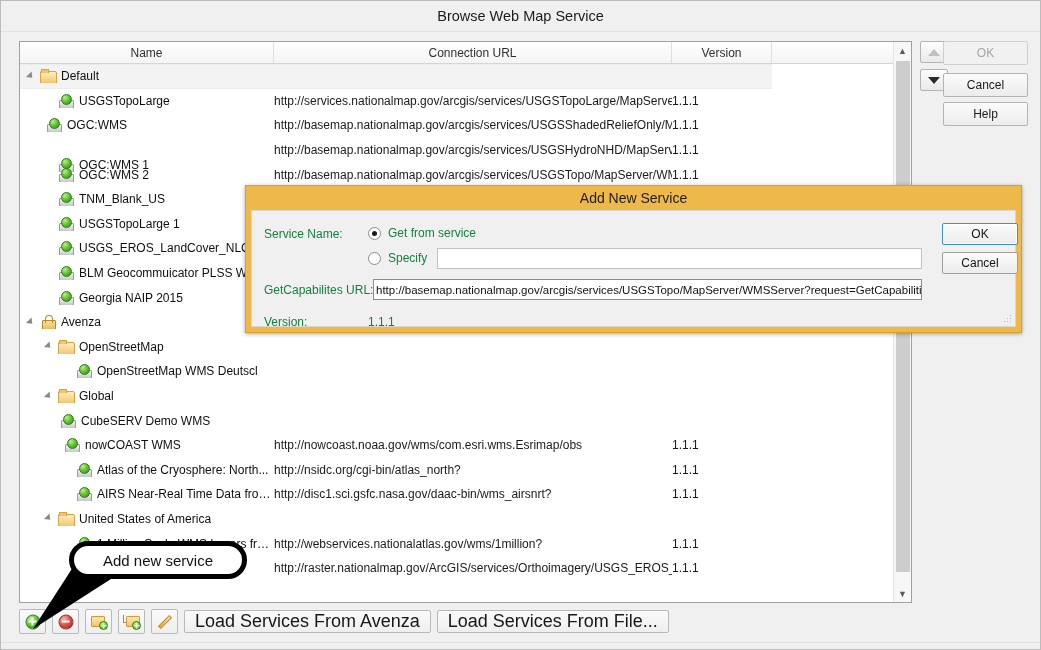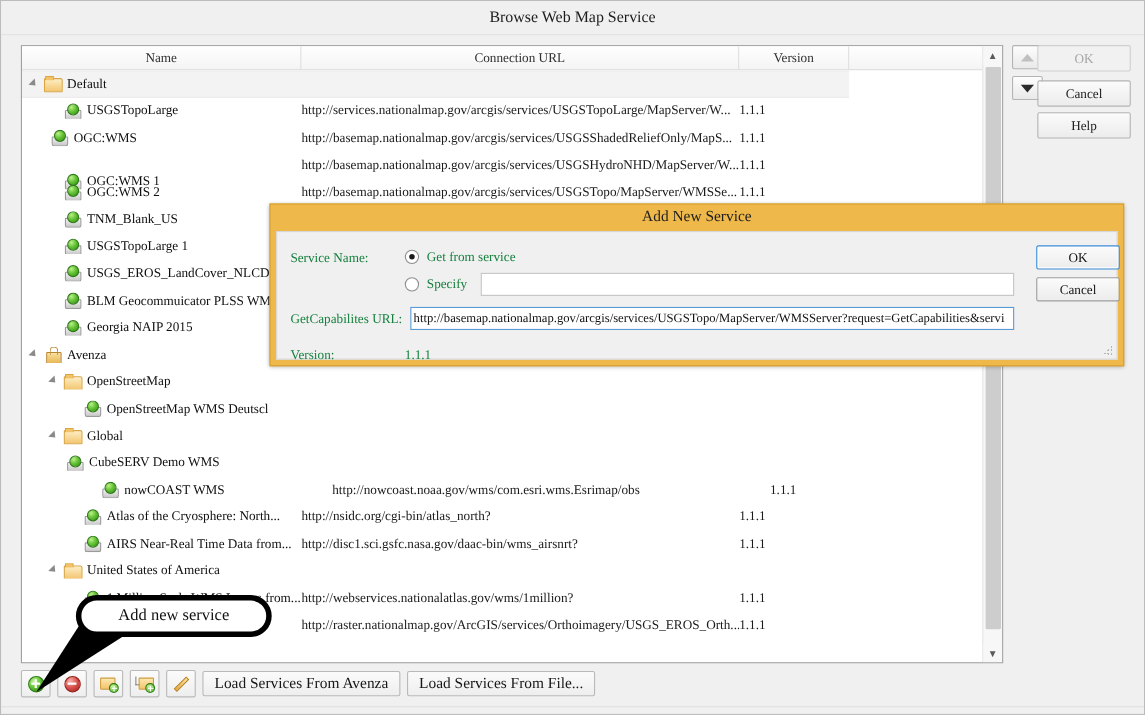--- a/index.html
+++ b/index.html
@@ -10,21 +10,20 @@
     font-size:12px; color:#000;
     background:#f0f0f0;
     overflow:hidden;
     position:relative;
   }
   
   #window {
     position:absolute; inset:0;
     background:#f0f0f0;
     border:1px solid #bcbcbc;
-    font-family:Liberation Serif, serif;
   }
   #titlebar {
     height:31px; width:100%;
     display:flex; align-items:center; justify-content:center;
     background:#f0f0f0;
     border-bottom:1px solid #e2e2e2;
   }
   #titlebar .title { font-size:14.5px; color:#1c1c1c; }
 
   
@@ -163,21 +162,21 @@
   #toolbar { position:absolute; left:18px; top:608px; display:flex; align-items:center; gap:6px; }
   .tbtn {
     width:27px; height:25px;
     background:linear-gradient(#fbfbfb,#eeeeee);
     border:1px solid #b9b9b9; border-radius:2px;
     position:relative;
   }
   .tbtn.wide {
     width:auto; padding:6px 10px; height:23px;
     display:flex; align-items:center; justify-content:center;
-    font-size:14px; color:#171717;
+    font-size:18px; color:#171717;
   }
   .g-plus, .g-minus {
     position:absolute; left:50%; top:50%; transform:translate(-50%,-50%);
     width:15px;height:15px;border-radius:50%;
   }
   .g-plus{ background:radial-gradient(circle at 34% 28%,#c3f398 0%,#5cbf2c 50%,#2a7b12 100%); border:1px solid #2c7a15;}
   .g-minus{ background:radial-gradient(circle at 34% 28%,#f7b2ad 0%,#d6504a 50%,#9c1f18 100%); border:1px solid #94201a;}
   .g-plus::before,.g-plus::after,.g-minus::before{
     content:"";position:absolute;background:#fff;left:50%;top:50%;
   }
@@ -412,21 +411,21 @@
         <div class="row">
           <div class="rname" style="padding-left: 26px;">
             <span class="twisty" style="visibility: hidden;"></span>
             <span class="ico ico-service"></span>
             <span class="lbl">CubeSERV Demo WMS</span>
           </div>
           <div class="rurl"></div>
           <div class="rver"></div>
         </div>
         <div class="row">
-          <div class="rname" style="padding-left: 30px; margin-left: 28px;">
+          <div class="rname" style="padding-left: 30px;">
             <span class="twisty" style="visibility: hidden;"></span>
             <span class="ico ico-service"></span>
             <span class="lbl">nowCOAST WMS</span>
           </div>
           <div class="rurl">http://nowcoast.noaa.gov/wms/com.esri.wms.Esrimap/obs</div>
           <div class="rver">1.1.1</div>
         </div>
         <div class="row">
           <div class="rname" style="padding-left: 42px;">
             <span class="twisty" style="visibility: hidden;"></span>

